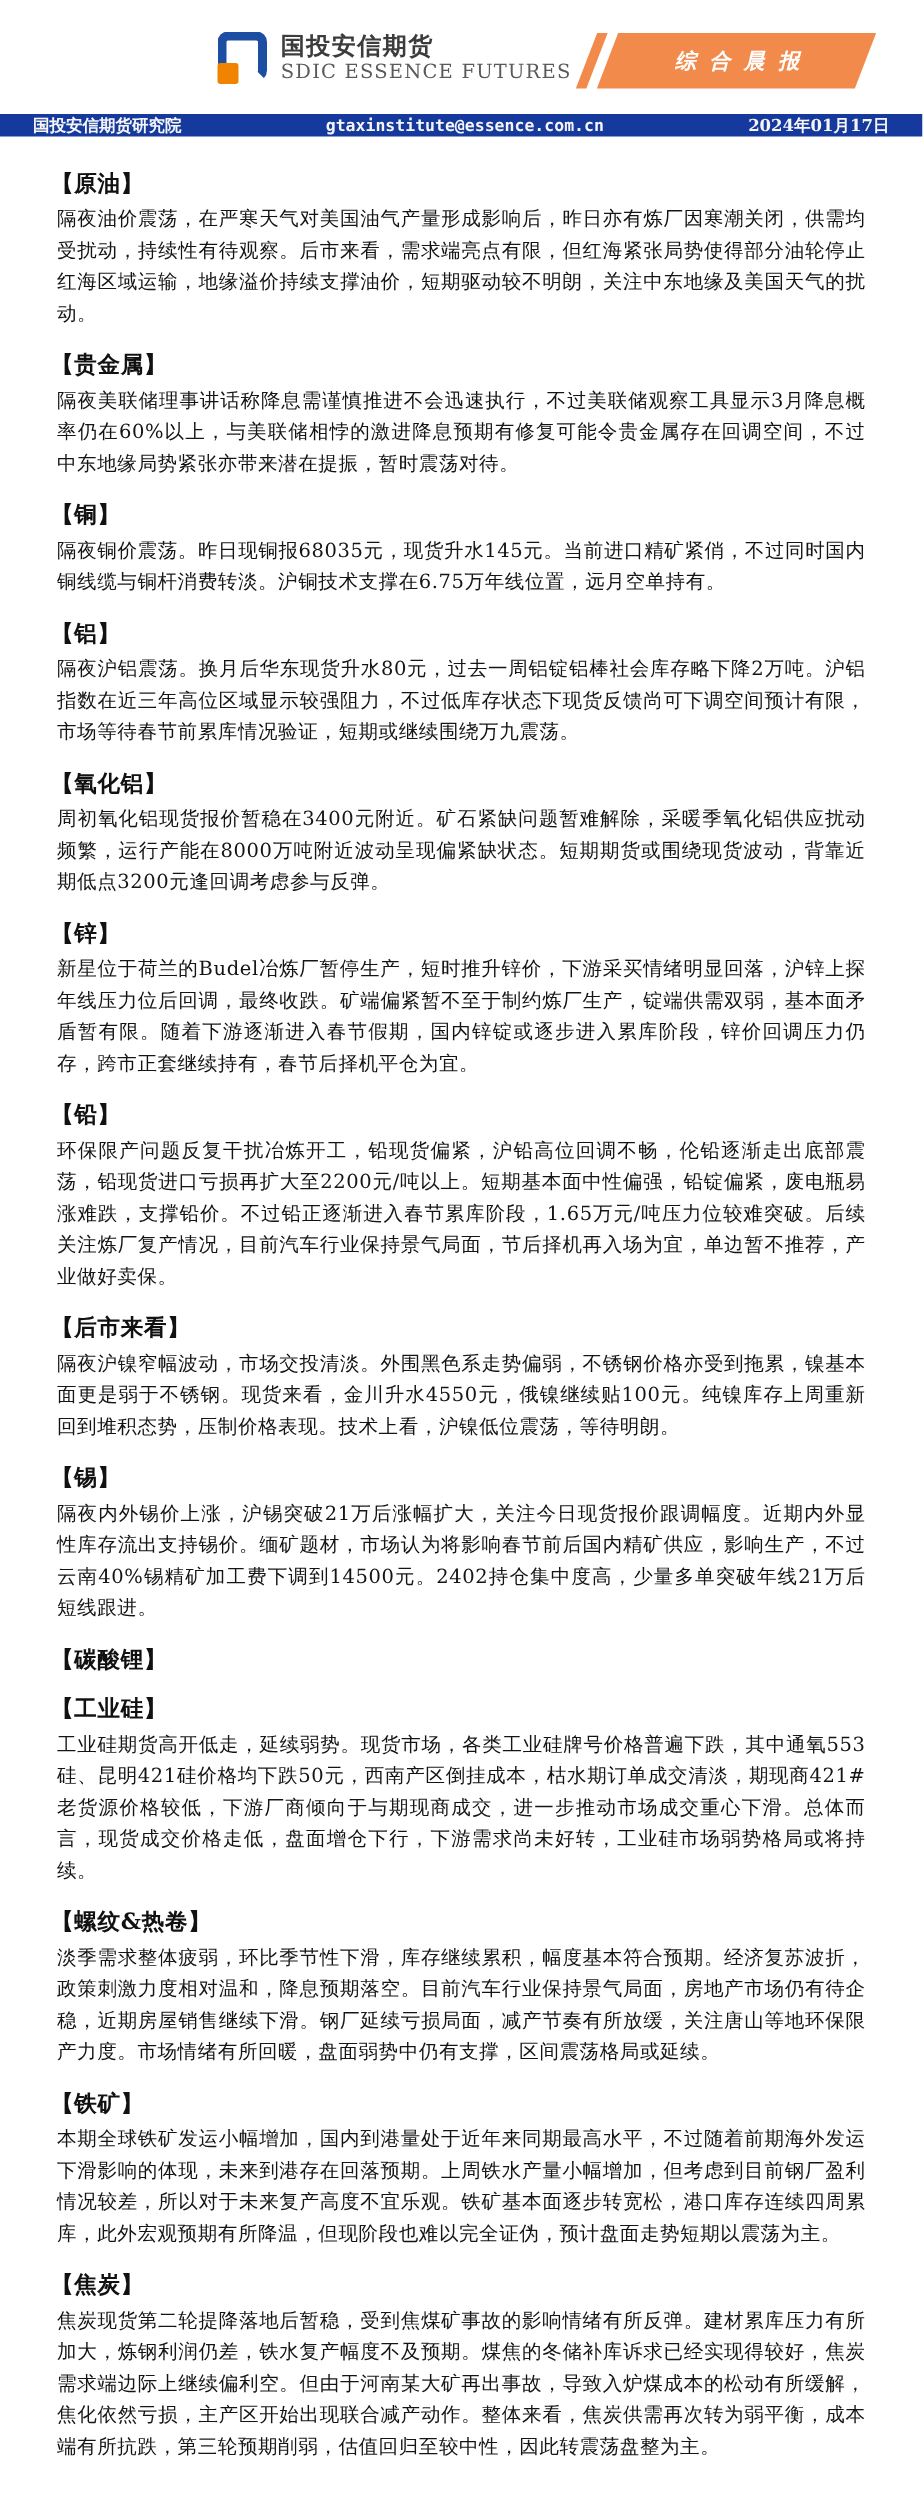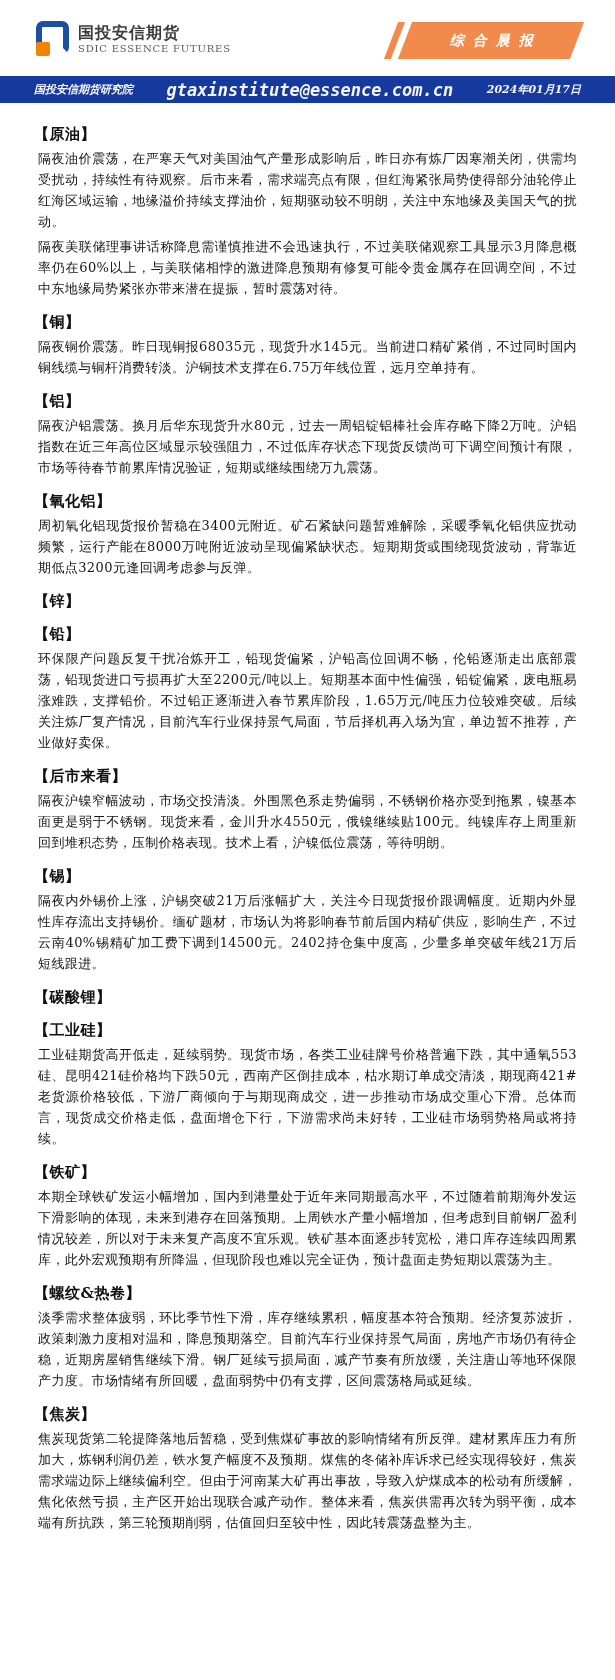--- a/index.html
+++ b/index.html
@@ -3,57 +3,57 @@
 <meta charset="utf-8">
 <style>
   html,body{margin:0;padding:0;background:#ffffff;}
   .page{
     width:615px;min-height:1680px;background:#ffffff;margin:0 auto;
     font-family:"DejaVu Serif","Liberation Serif",serif;
     color:#1a1a1a;box-sizing:border-box;
   }
   
   .hdr{
-    height:72px;display:flex;align-items:center;justify-content:space-between;
-    padding:6px 38px 0 34px;box-sizing:border-box;
+    height:72px;display:flex;align-items:center;justify-content:flex-end;
+    padding:6px 38px 0 34px;box-sizing:border-box;gap:24px;
   }
   .logo{display:flex;align-items:center;gap:8px;}
   .logo-mark{position:relative;width:36px;height:36px;flex:0 0 auto;}
   .lm-blue{
     position:absolute;top:0;right:1px;width:21px;height:21px;
     border:6px solid var(--logo-blue);border-radius:7px 7px 7px 0;
     border-bottom-color:transparent;border-left-color:var(--logo-blue);
   }
   .lm-orange{
     position:absolute;left:2px;bottom:1px;width:14px;height:14px;
     background:var(--logo-orange);border-radius:2px;
   }
   .logo-cn{font-size:16px;font-weight:bold;color:#3c3c3c;letter-spacing:1px;line-height:1.15;}
-  .logo-en{font-size:10px;color:#5a5a5a;letter-spacing:0.8px;}
+  .logo-en{font-size:13px;color:#5a5a5a;letter-spacing:0.8px;}
   .banner{
     position:relative;width:172px;height:37px;margin-top:2px;
     background:var(--accent);transform:skewX(-21deg);
     display:flex;align-items:center;justify-content:center;
   }
   .banner::before{
     content:"";position:absolute;left:-14px;top:0;width:7px;height:37px;
     background:var(--accent);
   }
   .banner-text{
     transform:skewX(21deg);color:#ffffff;font-weight:bold;font-style:italic;
     font-size:14px;letter-spacing:9px;text-indent:9px;white-space:nowrap;
   }
   
   .infobar{
-    margin-top:4px;height:27px;background:var(--bar-blue);
+    margin-top:4px;height:15px;background:var(--bar-blue);
     display:flex;align-items:center;justify-content:space-between;
-    padding:0 34px;box-sizing:border-box;
-    color:#f5f5f5;font-size:11px;font-weight:bold;font-style:italic;
+    padding:0 22px;box-sizing:border-box;
+    color:#f5f5f5;font-size:11px;font-weight:bold;
   }
-  .infobar .ib-center{font-family:"DejaVu Sans Mono","Liberation Mono",monospace;font-size:17px;}
+  .infobar .ib-center{font-family:"DejaVu Sans Mono","Liberation Mono",monospace;font-size:11px;}
   
   main{padding:8px 34px 26px 34px;}
   .sec-title{
     margin:14px 0 2px 0;font-size:15px;font-weight:bold;color:#111;
     letter-spacing:0.5px;
   }
   .sec-body{
     margin:4px;font-size:13px;line-height:21px;letter-spacing:0.4px;
     text-align:justify;color:#141414;
   }
@@ -84,36 +84,38 @@
     <span class="ib-center">gtaxinstitute@essence.com.cn</span>
     <span class="ib-right">2024年01月17日</span>
   </div>
 
   <main id="sections">
       <section class="report-section">
         <h3 class="sec-title">【原油】</h3>
         <p class="sec-body">隔夜油价震荡，在严寒天气对美国油气产量形成影响后，昨日亦有炼厂因寒潮关闭，供需均受扰动，持续性有待观察。后市来看，需求端亮点有限，但红海紧张局势使得部分油轮停止红海区域运输，地缘溢价持续支撑油价，短期驱动较不明朗，关注中东地缘及美国天气的扰动。</p>
       </section>
       <section class="report-section">
+        <h3 class="sec-title">【贵金属】</h3>
         <p class="sec-body">隔夜美联储理事讲话称降息需谨慎推进不会迅速执行，不过美联储观察工具显示3月降息概率仍在60%以上，与美联储相悖的激进降息预期有修复可能令贵金属存在回调空间，不过中东地缘局势紧张亦带来潜在提振，暂时震荡对待。</p>
       </section>
       <section class="report-section">
         <h3 class="sec-title">【铜】</h3>
         <p class="sec-body">隔夜铜价震荡。昨日现铜报68035元，现货升水145元。当前进口精矿紧俏，不过同时国内铜线缆与铜杆消费转淡。沪铜技术支撑在6.75万年线位置，远月空单持有。</p>
       </section>
       <section class="report-section">
         <h3 class="sec-title">【铝】</h3>
         <p class="sec-body">隔夜沪铝震荡。换月后华东现货升水80元，过去一周铝锭铝棒社会库存略下降2万吨。沪铝指数在近三年高位区域显示较强阻力，不过低库存状态下现货反馈尚可下调空间预计有限，市场等待春节前累库情况验证，短期或继续围绕万九震荡。</p>
       </section>
       <section class="report-section">
         <h3 class="sec-title">【氧化铝】</h3>
         <p class="sec-body">周初氧化铝现货报价暂稳在3400元附近。矿石紧缺问题暂难解除，采暖季氧化铝供应扰动频繁，运行产能在8000万吨附近波动呈现偏紧缺状态。短期期货或围绕现货波动，背靠近期低点3200元逢回调考虑参与反弹。</p>
       </section>
       <section class="report-section">
         <h3 class="sec-title">【锌】</h3>
+        <p class="sec-body">新星位于荷兰的Budel冶炼厂暂停生产，短时推升锌价，下游采买情绪明显回落，沪锌上探年线压力位后回调，最终收跌。矿端偏紧暂不至于制约炼厂生产，锭端供需双弱，基本面矛盾暂有限。随着下游逐渐进入春节假期，国内锌锭或逐步进入累库阶段，锌价回调压力仍存，跨市正套继续持有，春节后择机平仓为宜。</p>
       </section>
       <section class="report-section">
         <h3 class="sec-title">【铅】</h3>
         <p class="sec-body">环保限产问题反复干扰冶炼开工，铅现货偏紧，沪铅高位回调不畅，伦铅逐渐走出底部震荡，铅现货进口亏损再扩大至2200元/吨以上。短期基本面中性偏强，铅锭偏紧，废电瓶易涨难跌，支撑铅价。不过铅正逐渐进入春节累库阶段，1.65万元/吨压力位较难突破。后续关注炼厂复产情况，目前汽车行业保持景气局面，节后择机再入场为宜，单边暂不推荐，产业做好卖保。</p>
       </section>
       <section class="report-section">
         <h3 class="sec-title">【后市来看】</h3>
         <p class="sec-body">隔夜沪镍窄幅波动，市场交投清淡。外围黑色系走势偏弱，不锈钢价格亦受到拖累，镍基本面更是弱于不锈钢。现货来看，金川升水4550元，俄镍继续贴100元。纯镍库存上周重新回到堆积态势，压制价格表现。技术上看，沪镍低位震荡，等待明朗。</p>
       </section>
       <section class="report-section">
@@ -121,26 +123,26 @@
         <p class="sec-body">隔夜内外锡价上涨，沪锡突破21万后涨幅扩大，关注今日现货报价跟调幅度。近期内外显性库存流出支持锡价。缅矿题材，市场认为将影响春节前后国内精矿供应，影响生产，不过云南40%锡精矿加工费下调到14500元。2402持仓集中度高，少量多单突破年线21万后短线跟进。</p>
       </section>
       <section class="report-section">
         <h3 class="sec-title">【碳酸锂】</h3>
       </section>
       <section class="report-section">
         <h3 class="sec-title">【工业硅】</h3>
         <p class="sec-body">工业硅期货高开低走，延续弱势。现货市场，各类工业硅牌号价格普遍下跌，其中通氧553硅、昆明421硅价格均下跌50元，西南产区倒挂成本，枯水期订单成交清淡，期现商421#老货源价格较低，下游厂商倾向于与期现商成交，进一步推动市场成交重心下滑。总体而言，现货成交价格走低，盘面增仓下行，下游需求尚未好转，工业硅市场弱势格局或将持续。</p>
       </section>
       <section class="report-section">
+        <h3 class="sec-title">【螺纹&amp;热卷】</h3>
+        <p class="sec-body">淡季需求整体疲弱，环比季节性下滑，库存继续累积，幅度基本符合预期。经济复苏波折，政策刺激力度相对温和，降息预期落空。目前汽车行业保持景气局面，房地产市场仍有待企稳，近期房屋销售继续下滑。钢厂延续亏损局面，减产节奏有所放缓，关注唐山等地环保限产力度。市场情绪有所回暖，盘面弱势中仍有支撑，区间震荡格局或延续。</p>
+      </section>
+      <section class="report-section">
         <h3 class="sec-title">【铁矿】</h3>
         <p class="sec-body">本期全球铁矿发运小幅增加，国内到港量处于近年来同期最高水平，不过随着前期海外发运下滑影响的体现，未来到港存在回落预期。上周铁水产量小幅增加，但考虑到目前钢厂盈利情况较差，所以对于未来复产高度不宜乐观。铁矿基本面逐步转宽松，港口库存连续四周累库，此外宏观预期有所降温，但现阶段也难以完全证伪，预计盘面走势短期以震荡为主。</p>
-      </section>
-      <section class="report-section">
-        <h3 class="sec-title">【螺纹&amp;热卷】</h3>
-        <p class="sec-body">淡季需求整体疲弱，环比季节性下滑，库存继续累积，幅度基本符合预期。经济复苏波折，政策刺激力度相对温和，降息预期落空。目前汽车行业保持景气局面，房地产市场仍有待企稳，近期房屋销售继续下滑。钢厂延续亏损局面，减产节奏有所放缓，关注唐山等地环保限产力度。市场情绪有所回暖，盘面弱势中仍有支撑，区间震荡格局或延续。</p>
       </section>
       <section class="report-section">
         <h3 class="sec-title">【焦炭】</h3>
         <p class="sec-body">焦炭现货第二轮提降落地后暂稳，受到焦煤矿事故的影响情绪有所反弹。建材累库压力有所加大，炼钢利润仍差，铁水复产幅度不及预期。煤焦的冬储补库诉求已经实现得较好，焦炭需求端边际上继续偏利空。但由于河南某大矿再出事故，导致入炉煤成本的松动有所缓解，焦化依然亏损，主产区开始出现联合减产动作。整体来看，焦炭供需再次转为弱平衡，成本端有所抗跌，第三轮预期削弱，估值回归至较中性，因此转震荡盘整为主。</p>
       </section>
     </main>
 
 </div>
 
 </body></html>

